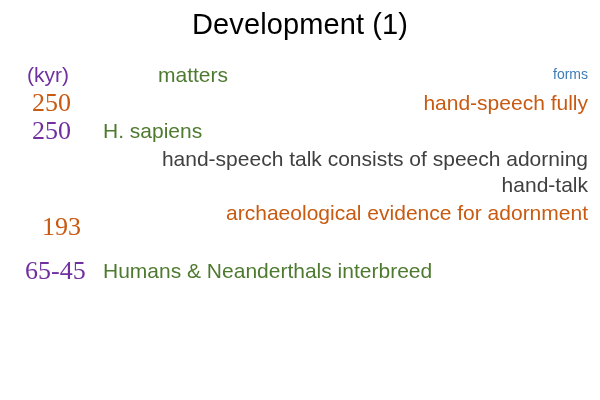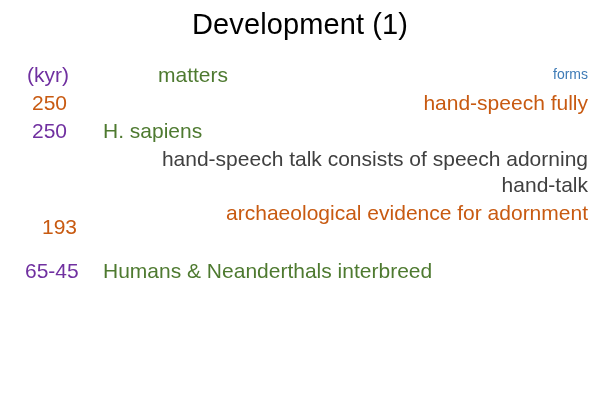--- a/index.html
+++ b/index.html
@@ -63,23 +63,24 @@
 
   .hdr-forms {
     right: 12px;
     top: 62px;
     font-size: 14px;
     line-height: 25px;
   }
 
   
   .kyr-val {
-    font-size: 21px;
+    font-size: 26px;
     line-height: 25px;
     text-align: center;
+    font-family: Liberation Serif, serif;
   }
 
   .kyr-250a { left: 32px; top: 90px; }
   .kyr-250b { left: 32px; top: 118px; }
   .kyr-125  { left: 42px; top: 214px; }
   .kyr-6545 { left: 25px; top: 258px; }
 
   
   .matters-val {
     font-size: 21px;

